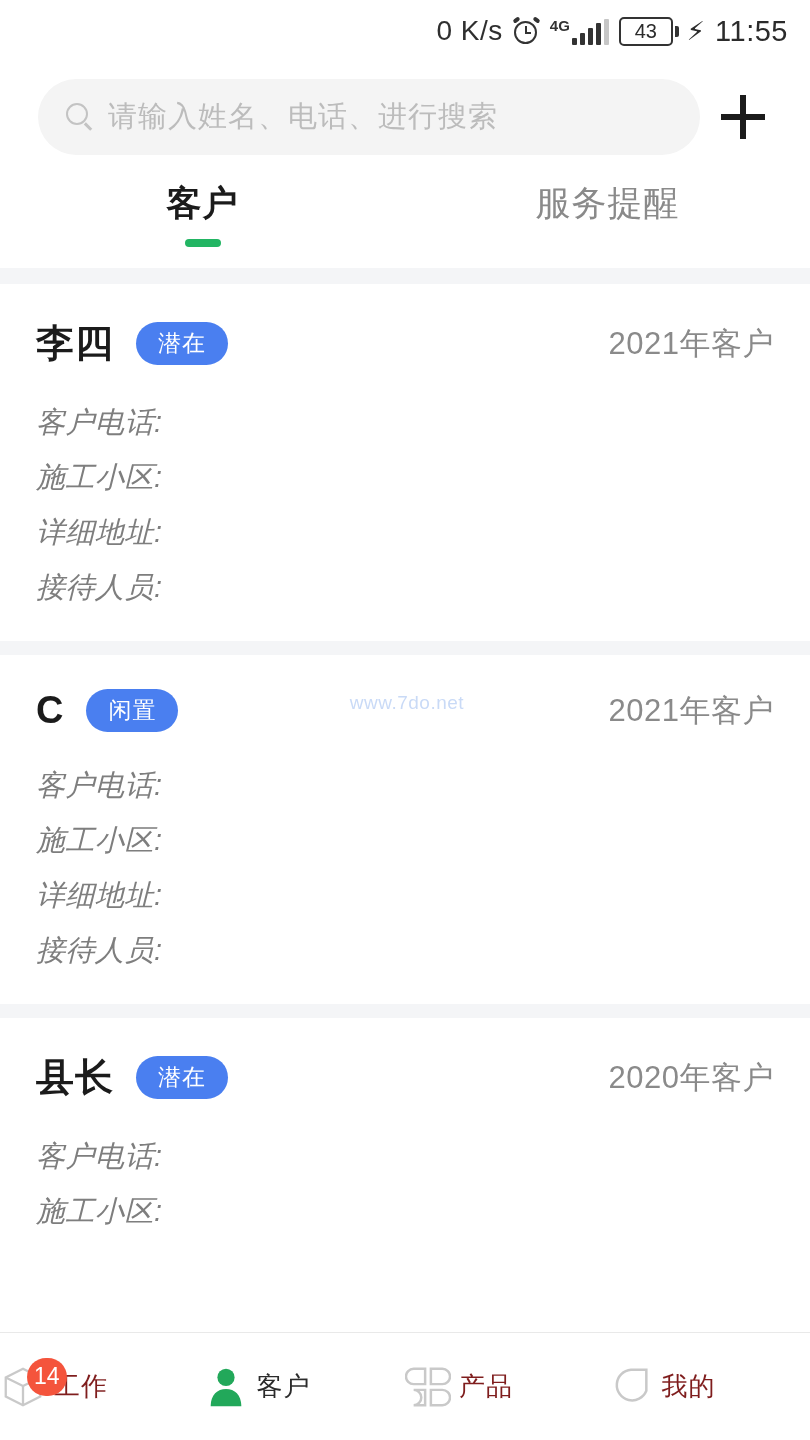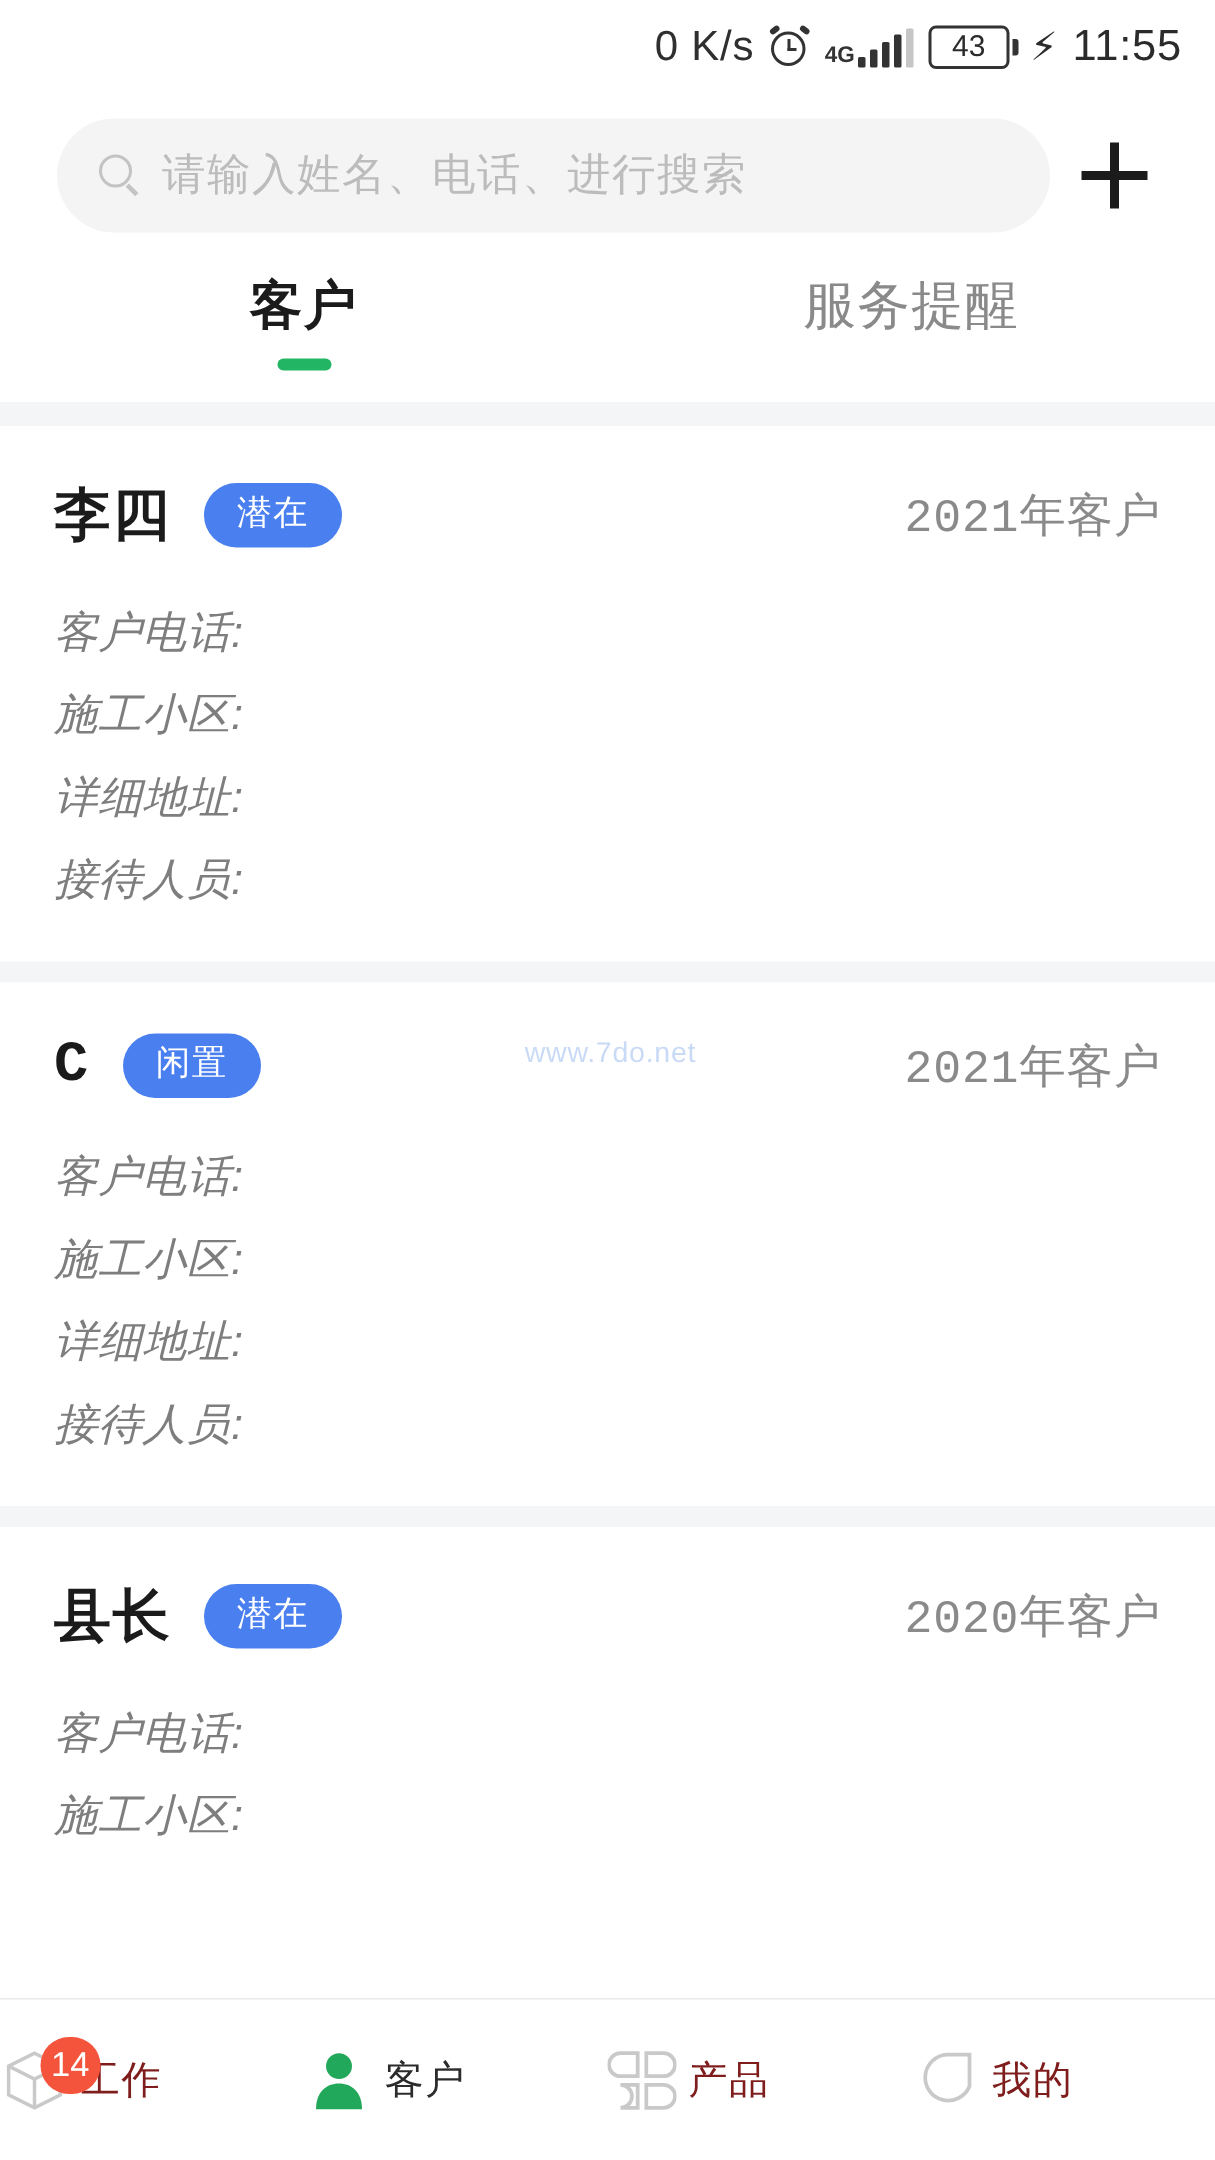--- a/index.html
+++ b/index.html
@@ -22,21 +22,21 @@
     position:absolute; left:1px; top:3px; width:23px; height:23px;
     border:2.5px solid #333; border-radius:50%;
   }
   .alarm-icon .hand1{ position:absolute; left:12px; top:8px; width:2.5px; height:8px; background:#333; }
   .alarm-icon .hand2{ position:absolute; left:12px; top:14px; width:6px; height:2.5px; background:#333; }
   .alarm-icon .ear{ position:absolute; top:0; width:7px; height:4px; background:#333; border-radius:2px; }
   .alarm-icon .ear.l{ left:0; transform:rotate(-38deg); }
   .alarm-icon .ear.r{ right:0; transform:rotate(38deg); }
 
   .signal{ display:flex; align-items:flex-end; gap:3px; height:28px; position:relative; padding-left:22px;}
-  .signal .gtag{ position:absolute; left:0; top:12px; font-size:15px; font-weight:bold; line-height:1; color:#333; }
+  .signal .gtag{ position:absolute; left:0; top:1px; font-size:15px; font-weight:bold; line-height:1; color:#333; }
   .signal .gsub{ position:absolute; left:1px; top:15px; font-size:11px; line-height:1; color:#9a9a9a; }
   .signal .bar{ width:5px; background:#333; border-radius:1px; }
   .signal .b1{ height:7px; } .signal .b2{ height:12px; }
   .signal .b3{ height:17px; } .signal .b4{ height:22px; }
   .signal .b5{ height:26px; background:#c6c6c6; }
 
   .battery{ display:flex; align-items:center; gap:2px; }
   .battery .shell{
     width:54px; height:29px; border:2.5px solid #333; border-radius:5px;
     display:flex; align-items:center; justify-content:center;
@@ -77,21 +77,21 @@
   }
   .tab .lbl{ font-size:35px; color:#8a8a8a; letter-spacing:1px; }
   .tab.active .lbl{ color:#1b1b1b; font-weight:bold; }
   .tab .ind{
     width:36px; height:8px; border-radius:4px; background:#22b563; margin-top:12px;
   }
   .tabs-gap{ height:16px; background:#f4f5f7; }
 
   
   .card{ padding:34px 36px 26px 36px; background:#fff; }
-  .card-head{ display:flex; align-items:center;font-family:Liberation Mono, monospace; }
+  .card-head{ display:flex; align-items:center; }
   .cust-name{ font-size:38px; font-weight:bold; color:#1b1b1b; letter-spacing:1px; }
   .cust-badge{
     margin-left:22px; background:#4a7ff0; color:#fff; font-size:23px;
     border-radius:24px; padding:7px 22px; line-height:1.25; letter-spacing:1px;text-align:right;
   }
   .cust-year{ margin-left:auto; font-size:31px; color:#8a8a8a; letter-spacing:.5px; }
   .card-fields{ margin-top:26px;font-style:italic; }
   .field{ font-size:29px; color:#7e7e7e; line-height:1; padding:13px 0; letter-spacing:.5px; }
   .card-gap{ height:14px; background:#f4f5f7; }
 

